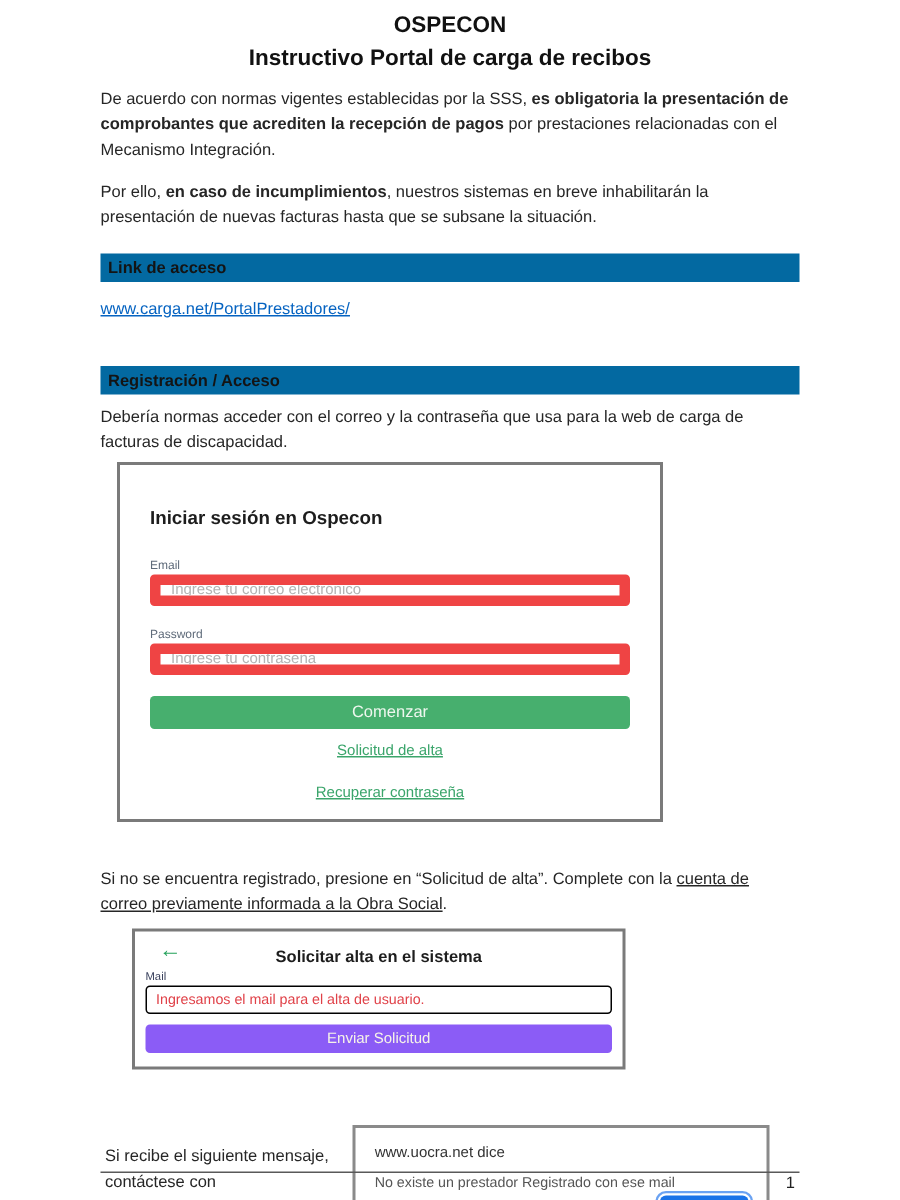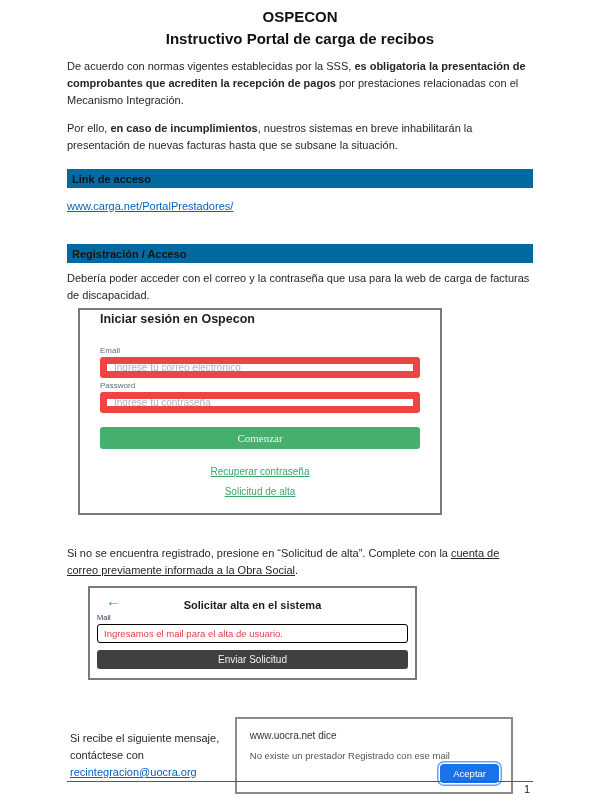--- a/index.html
+++ b/index.html
@@ -32,37 +32,37 @@
   .doc-link {
     display: inline-block; margin-top: 12px;
     color: #0563C1; text-decoration: underline; font-size: 11px; cursor: pointer;
   }
   .reg-intro { margin-top: 7px; margin-bottom: 0; }
 
   
   .shot { border: 2px solid #7a7a7a; background: #fff; }
   .login-shot {
     width: 364px; margin: 4px 0 0 11px;
-    padding: 0 20px 12px;
+    padding: 26px 20px 12px;
   }
   .login-title { font-size: 12.5px; font-weight: bold; color: #1d1d1d; margin: 2px 0 20px; }
   .field-label { font-size: 8px; color: #5f6b7a; margin: 0 0 2px; }
-  .field-group { margin-bottom: 3px; }
+  .field-group { margin-bottom: 14px; }
   .text-input {
     width: 100%; height: 21px;
     border: 7px solid #ef4444; border-radius: 3px;
     font-family: "Liberation Sans", sans-serif;
     font-size: 10px; padding: 0 7px; color: #444; outline: none;
   }
   .text-input::placeholder { color: #b3b3b3; }
   .green-btn {
     display: block; width: 100%; height: 22px;
     background: #47AF6E; border: none; border-radius: 3px;
     color: #eef7ee; font-size: 11px; margin-top: 14px; cursor: pointer;
-    font-family: Liberation Serif, serif;
+    font-family: Liberation Sans, sans-serif;
   }
   .green-link {
     display: block; text-align: center;
     color: #3BA56B; font-size: 10px; text-decoration: underline; cursor: pointer;
   }
   .link-recover { margin-top: 17px; }
   .link-signup { margin-top: 9px; margin-bottom: 4px; }
 
   .alta-para { margin-top: 30px; margin-bottom: 0; }
 
@@ -79,21 +79,21 @@
   .alta-title { font-size: 11px; font-weight: bold; color: #1d1d1d; line-height: 16px; }
   .mail-label { font-size: 7.5px; color: #39405c; margin: 2px 0 1px; }
   .mail-input {
     width: 100%; height: 19px;
     border: 1px solid #000000; border-radius: 3px;
     font-family: "Liberation Sans", sans-serif;
     font-size: 9.5px; padding: 0 6px; color: #E04148; outline: none;
   }
   .dark-btn {
     display: block; width: 100%; height: 19px;
-    background: #404040; border: none; border-radius: 3px;
+    background: #8b5cf6; border: none; border-radius: 3px;
     color: #f6f3e8; font-size: 10px; margin-top: 7px; cursor: pointer;
     font-family: "Liberation Sans", sans-serif;
   }
 
   
   .bottom-row { display: flex; margin-top: 37px; }
   .contact { font-size: 11px; line-height: 17px; padding-top: 13px; margin-left: 3px; width: 166px; }
   .contact-link { color: #0563C1; text-decoration: underline; cursor: pointer; }
   .dialog {
     margin-left: auto; margin-right: 20px;
@@ -125,40 +125,40 @@
   <p class="para p-top"><span>De acuerdo con normas vigentes establecidas por la SSS, </span><span class="b">es obligatoria la presentación de comprobantes que acrediten la recepción de pagos</span><span> por prestaciones relacionadas con el Mecanismo Integración.</span></p>
 
   <p class="para"><span>Por ello, </span><span class="b">en caso de incumplimientos</span><span>, nuestros sistemas en breve inhabilitarán la presentación de nuevas facturas hasta que se subsane la situación.</span></p>
 
   <div class="section-bar bar-1">Link de acceso</div>
 
   <a class="doc-link">www.carga.net/PortalPrestadores/</a>
 
   <div class="section-bar bar-2">Registración / Acceso</div>
 
-  <p class="para reg-intro">Debería poder acceder con el correo y la contraseña que usa para la web de carga de facturas de discapacidad.</p>
+  <p class="para reg-intro">Debería normas acceder con el correo y la contraseña que usa para la web de carga de facturas de discapacidad.</p>
 
   
   <div class="shot login-shot">
     <div class="login-title">Iniciar sesión en Ospecon</div>
 
     <div class="field-group">
       <div class="field-label">Email</div>
       <input class="text-input" type="text" placeholder="Ingrese tú correo electrónico" style="">
     </div>
 
     <div class="field-group">
       <div class="field-label">Password</div>
       <input class="text-input" type="text" placeholder="Ingrese tú contraseña" style="">
     </div>
 
     <button class="green-btn">Comenzar</button>
 
+    <a class="green-link link-signup">Solicitud de alta</a>
     <a class="green-link link-recover">Recuperar contraseña</a>
-    <a class="green-link link-signup">Solicitud de alta</a>
   </div>
 
   <p class="para alta-para"><span>Si no se encuentra registrado, presione en “Solicitud de alta”. Complete con la </span><span class="u">cuenta de correo previamente informada a la Obra Social</span><span>.</span></p>
 
   
   <div class="shot alta-shot">
     <div class="alta-head">
       <span class="back-arrow">←</span>
       <span class="alta-title">Solicitar alta en el sistema</span>
     </div>

